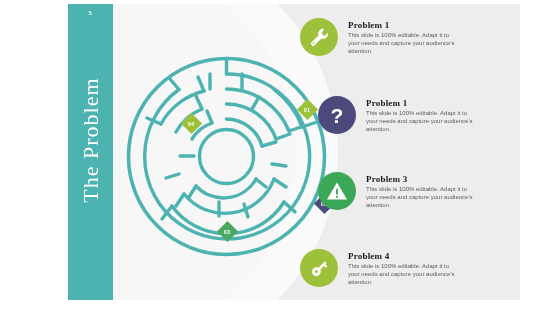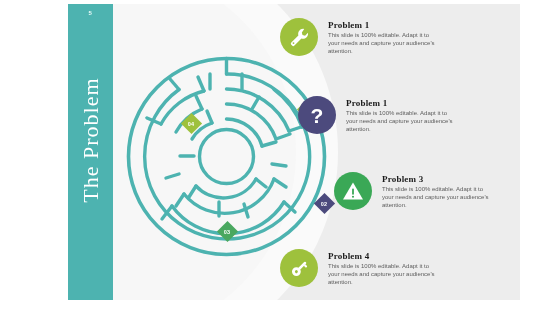--- a/index.html
+++ b/index.html
@@ -22,21 +22,21 @@
   
   .maze{position:absolute;left:56px;top:50px;width:205px;height:205px;}
   .maze svg{display:block;}
 
   .marker{position:absolute;width:15px;height:15px;transform:rotate(45deg);
           display:flex;align-items:center;justify-content:center;}
   .marker span{transform:rotate(-45deg);color:#ffffff;font-size:5.5px;font-weight:700;
                font-family:"Liberation Sans",sans-serif;letter-spacing:.2px;}
 
   
-  .items{position:absolute;left:212px;top:0;width:224px;height:296px;}
+  .items{position:absolute;left:232px;top:0;width:224px;height:296px;}
   .item{position:absolute;display:flex;align-items:flex-start;}
   .circ{width:38px;height:38px;border-radius:50%;flex:0 0 38px;
         display:flex;align-items:center;justify-content:center;}
   .txt{margin-left:10px;padding-top:2px;width:108px;}
   .h{font-family:"Liberation Serif",serif;font-size:9px;font-weight:700;color:#1a1a1a;
      margin:0 0 1px 0;letter-spacing:.2px;}
   .p{font-size:6px;line-height:8.2px;color:#5d5d5d;margin:0;}
 </style>
 </head>
 <body>
@@ -127,21 +127,21 @@
         <svg width="24" height="24" viewBox="0 0 24 24">
           <text x="12" y="19.5" text-anchor="middle" font-family="Liberation Sans, sans-serif" font-size="21" font-weight="700" fill="#ffffff">?</text>
         </svg>
       </div>
       <div class="txt">
         <p class="h">Problem 1</p>
         <p class="p">This slide is 100% editable. Adapt it to your needs and capture your audience's attention.</p>
       </div>
     </div>
 
-    <div class="item" style="top:168px;left:18px;padding-left:36px;">
+    <div class="item" style="top:168px;left:18px;">
       <div class="circ" style="background:#3aa856;">
         <svg width="24" height="24" viewBox="0 0 24 24">
           <path d="M12 3.6 L22 20.4 L2 20.4 Z" fill="#ffffff"></path>
           <rect x="11.1" y="9.6" width="1.8" height="6.1" rx=".8" fill="#3aa856"></rect>
           <circle cx="12" cy="17.8" r="1.05" fill="#3aa856"></circle>
         </svg>
       </div>
       <div class="txt">
         <p class="h">Problem 3</p>
         <p class="p">This slide is 100% editable. Adapt it to your needs and capture your audience's attention.</p>

